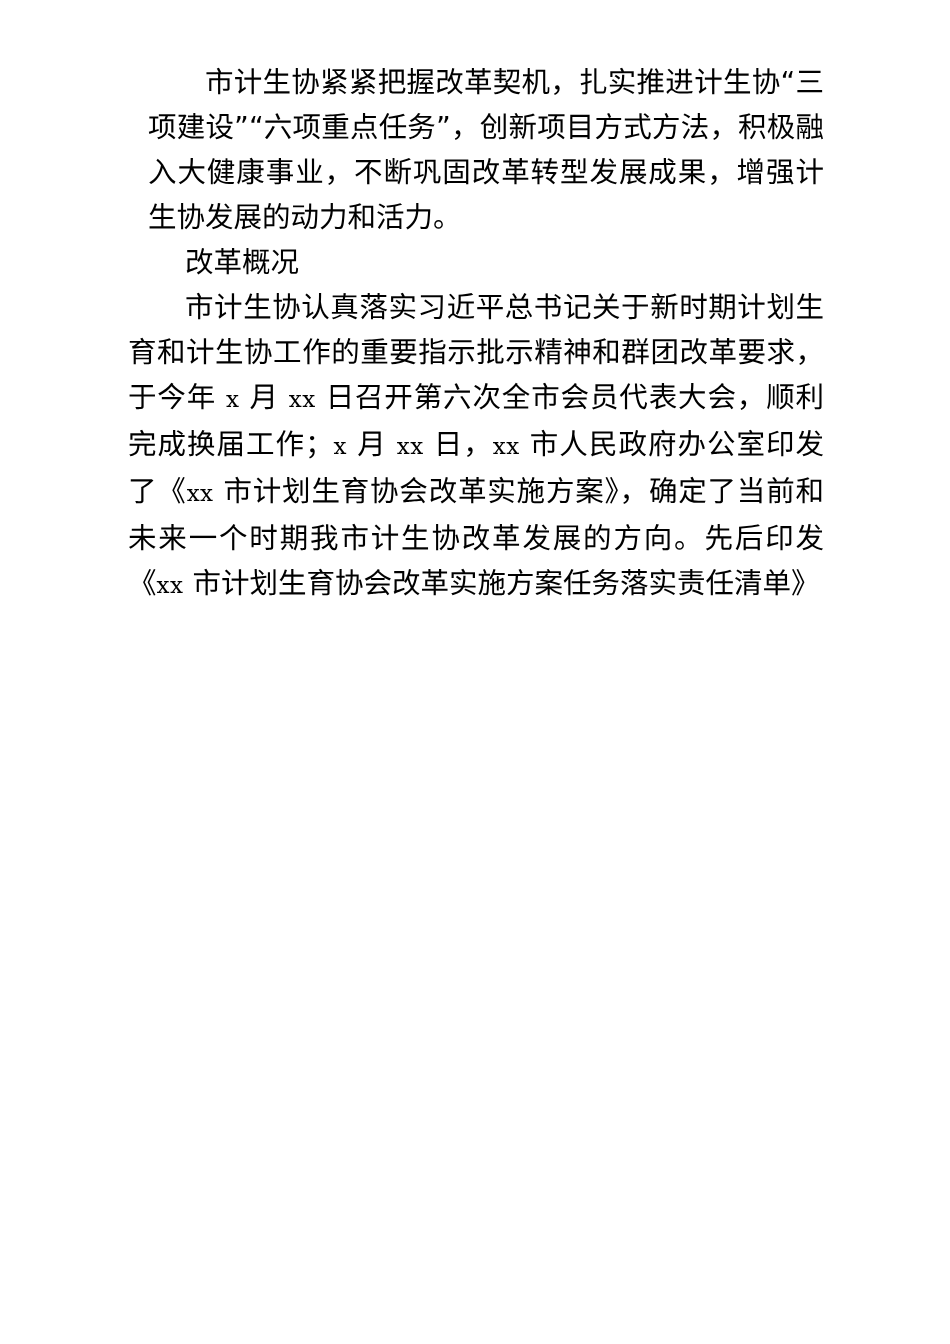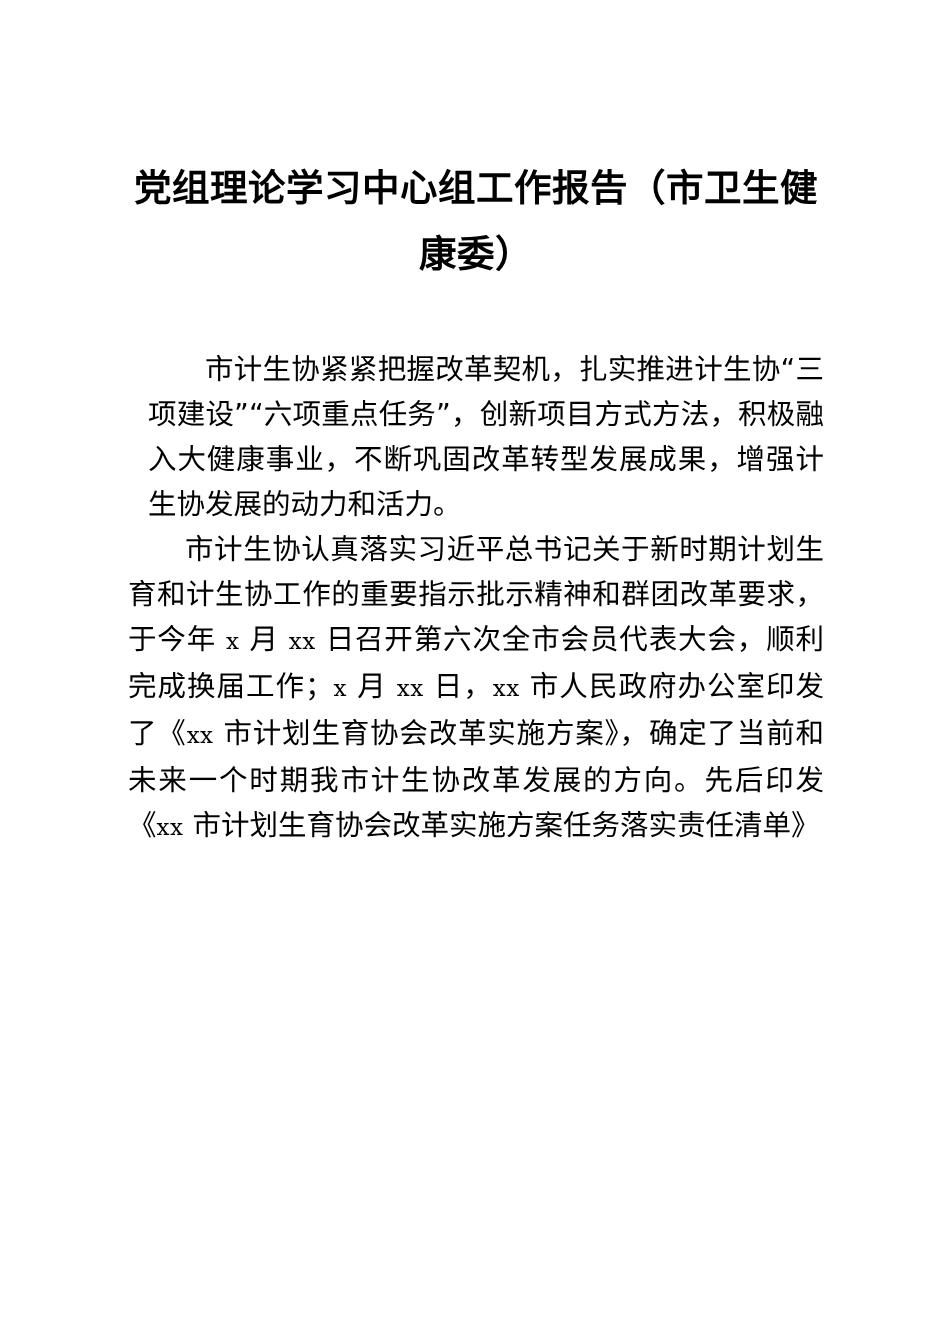--- a/index.html
+++ b/index.html
@@ -78,23 +78,23 @@
     letter-spacing: 0.5px;
   }
 </style>
 </head>
 <body>
 
 <div class="page">
 
   <div class="doc-body">
 
-    <h1 class="doc-title">党组理论学习中心组工作报告（市卫生健康委）</h1>
 
     <p class="para indent lead">市计生协紧紧把握改革契机，扎实推进计生协“三项建设”“六项重点任务”，创新项目方式方法，积极融入大健康事业，不断巩固改革转型发展成果，增强计生协发展的动力和活力。</p>
 
+    <p class="para indent">改革概况</p>
 
     <p class="para indent">市计生协认真落实习近平总书记关于新时期计划生育和计生协工作的重要指示批示精神和群团改革要求，于今年 <span class="ph">x</span> 月 <span class="ph">xx</span> 日召开第六次全市会员代表大会，顺利完成换届工作；<span class="ph">x</span> 月 <span class="ph">xx</span> 日，<span class="ph">xx</span> 市人民政府办公室印发了《<span class="ph">xx</span> 市计划生育协会改革实施方案》，确定了当前和未来一个时期我市计生协改革发展的方向。先后印发《<span class="ph">xx</span> 市计划生育协会改革实施方案任务落实责任清单》</p>
 
 
   </div>
 
 </div>
 
 </body></html>

